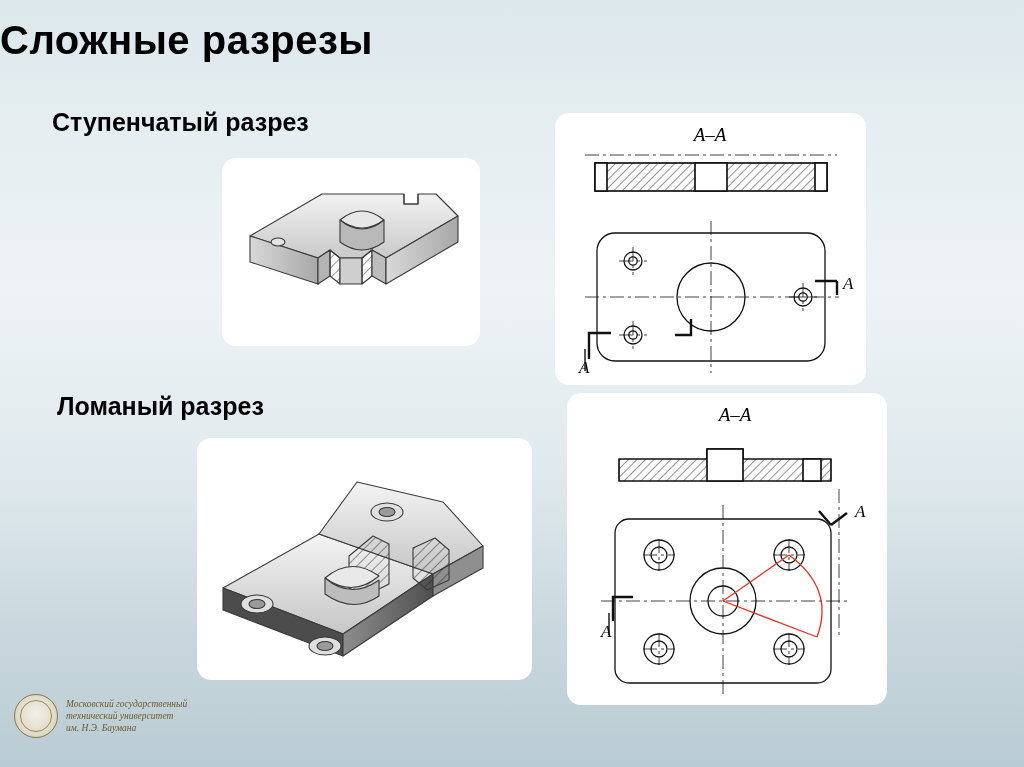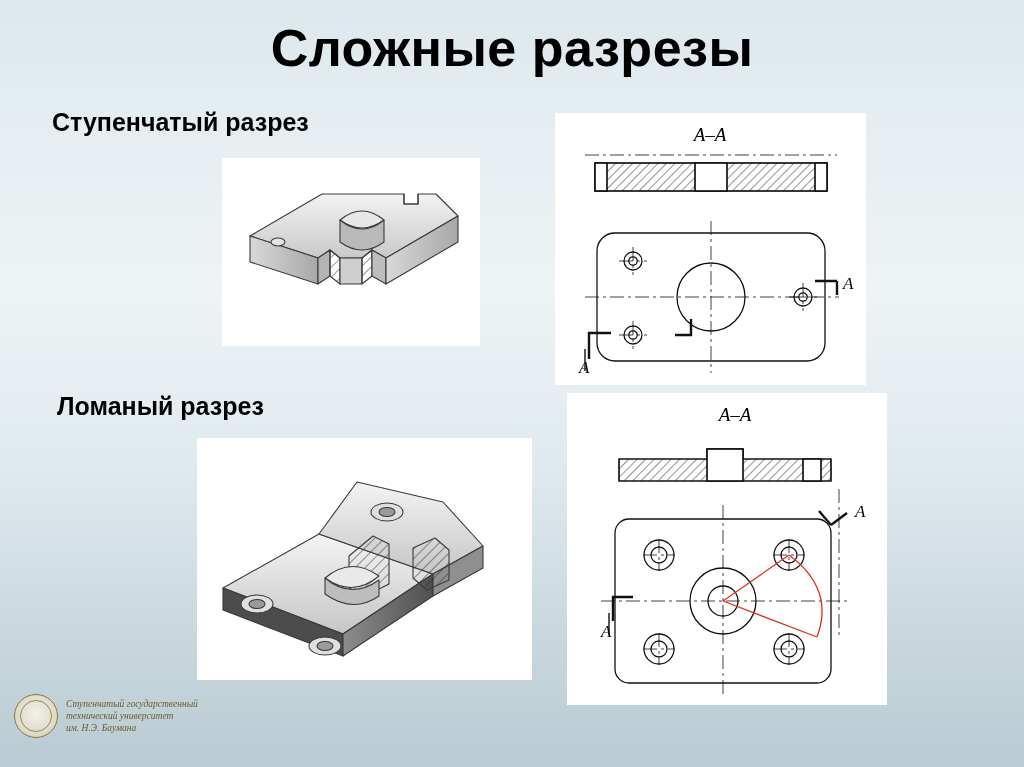--- a/index.html
+++ b/index.html
@@ -16,39 +16,39 @@
     position: relative;
     width: 1024px;
     height: 767px;
     background: linear-gradient(to bottom, #dde8ec 0%, #e6eef1 18%, #eef3f5 38%, #dfe9ed 62%, #c9d8de 82%, #b9cbd3 100%);
   }
   .slide-title {
     position: absolute;
     top: 18px;
     left: 0;
     width: 1024px;
-    text-align: center;
-    font-size: 52px;
+    font-size: 40px;
     font-weight: bold;
     color: #000;
     letter-spacing: 0.5px;
   }
   .section-label {
     position: absolute;
     font-size: 25px;
     font-weight: bold;
     color: #000;
   }
   .label-stepped { top: 108px; left: 52px; }
   .label-broken  { top: 392px; left: 57px; }
 
   .img-box {
     position: absolute;
     background: #ffffff;
     overflow: hidden;
+    border-radius: 14px;
   }
   .pic1 { top: 158px; left: 222px; width: 258px; height: 188px; }
   .pic2 { top: 438px; left: 197px; width: 335px; height: 242px; }
   .pic3 { top: 113px; left: 555px; width: 311px; height: 272px; }
   .pic4 { top: 393px; left: 567px; width: 320px; height: 312px; }
 
   svg { display: block; }
 
   
   .footer-logo {
@@ -293,20 +293,20 @@
       <text x="288" y="124" font-family="Liberation Serif, serif" font-style="italic" font-size="17" fill="#000">A</text>
       <g stroke="#111" stroke-width="1.4">
         <line x1="42" y1="220" x2="42" y2="242"></line>
       </g>
     </svg>
   </div>
 
   <div class="footer-logo logo-bmstu">
     <div class="seal"></div>
     <div class="logo-text">
-      <div>Ступенчатый государственный</div>
+      <div>Московский государственный</div>
       <div>технический университет</div>
       <div>им. Н.Э. Баумана</div>
     </div>
   </div>
 
 
 </div>
 
 </body></html>

